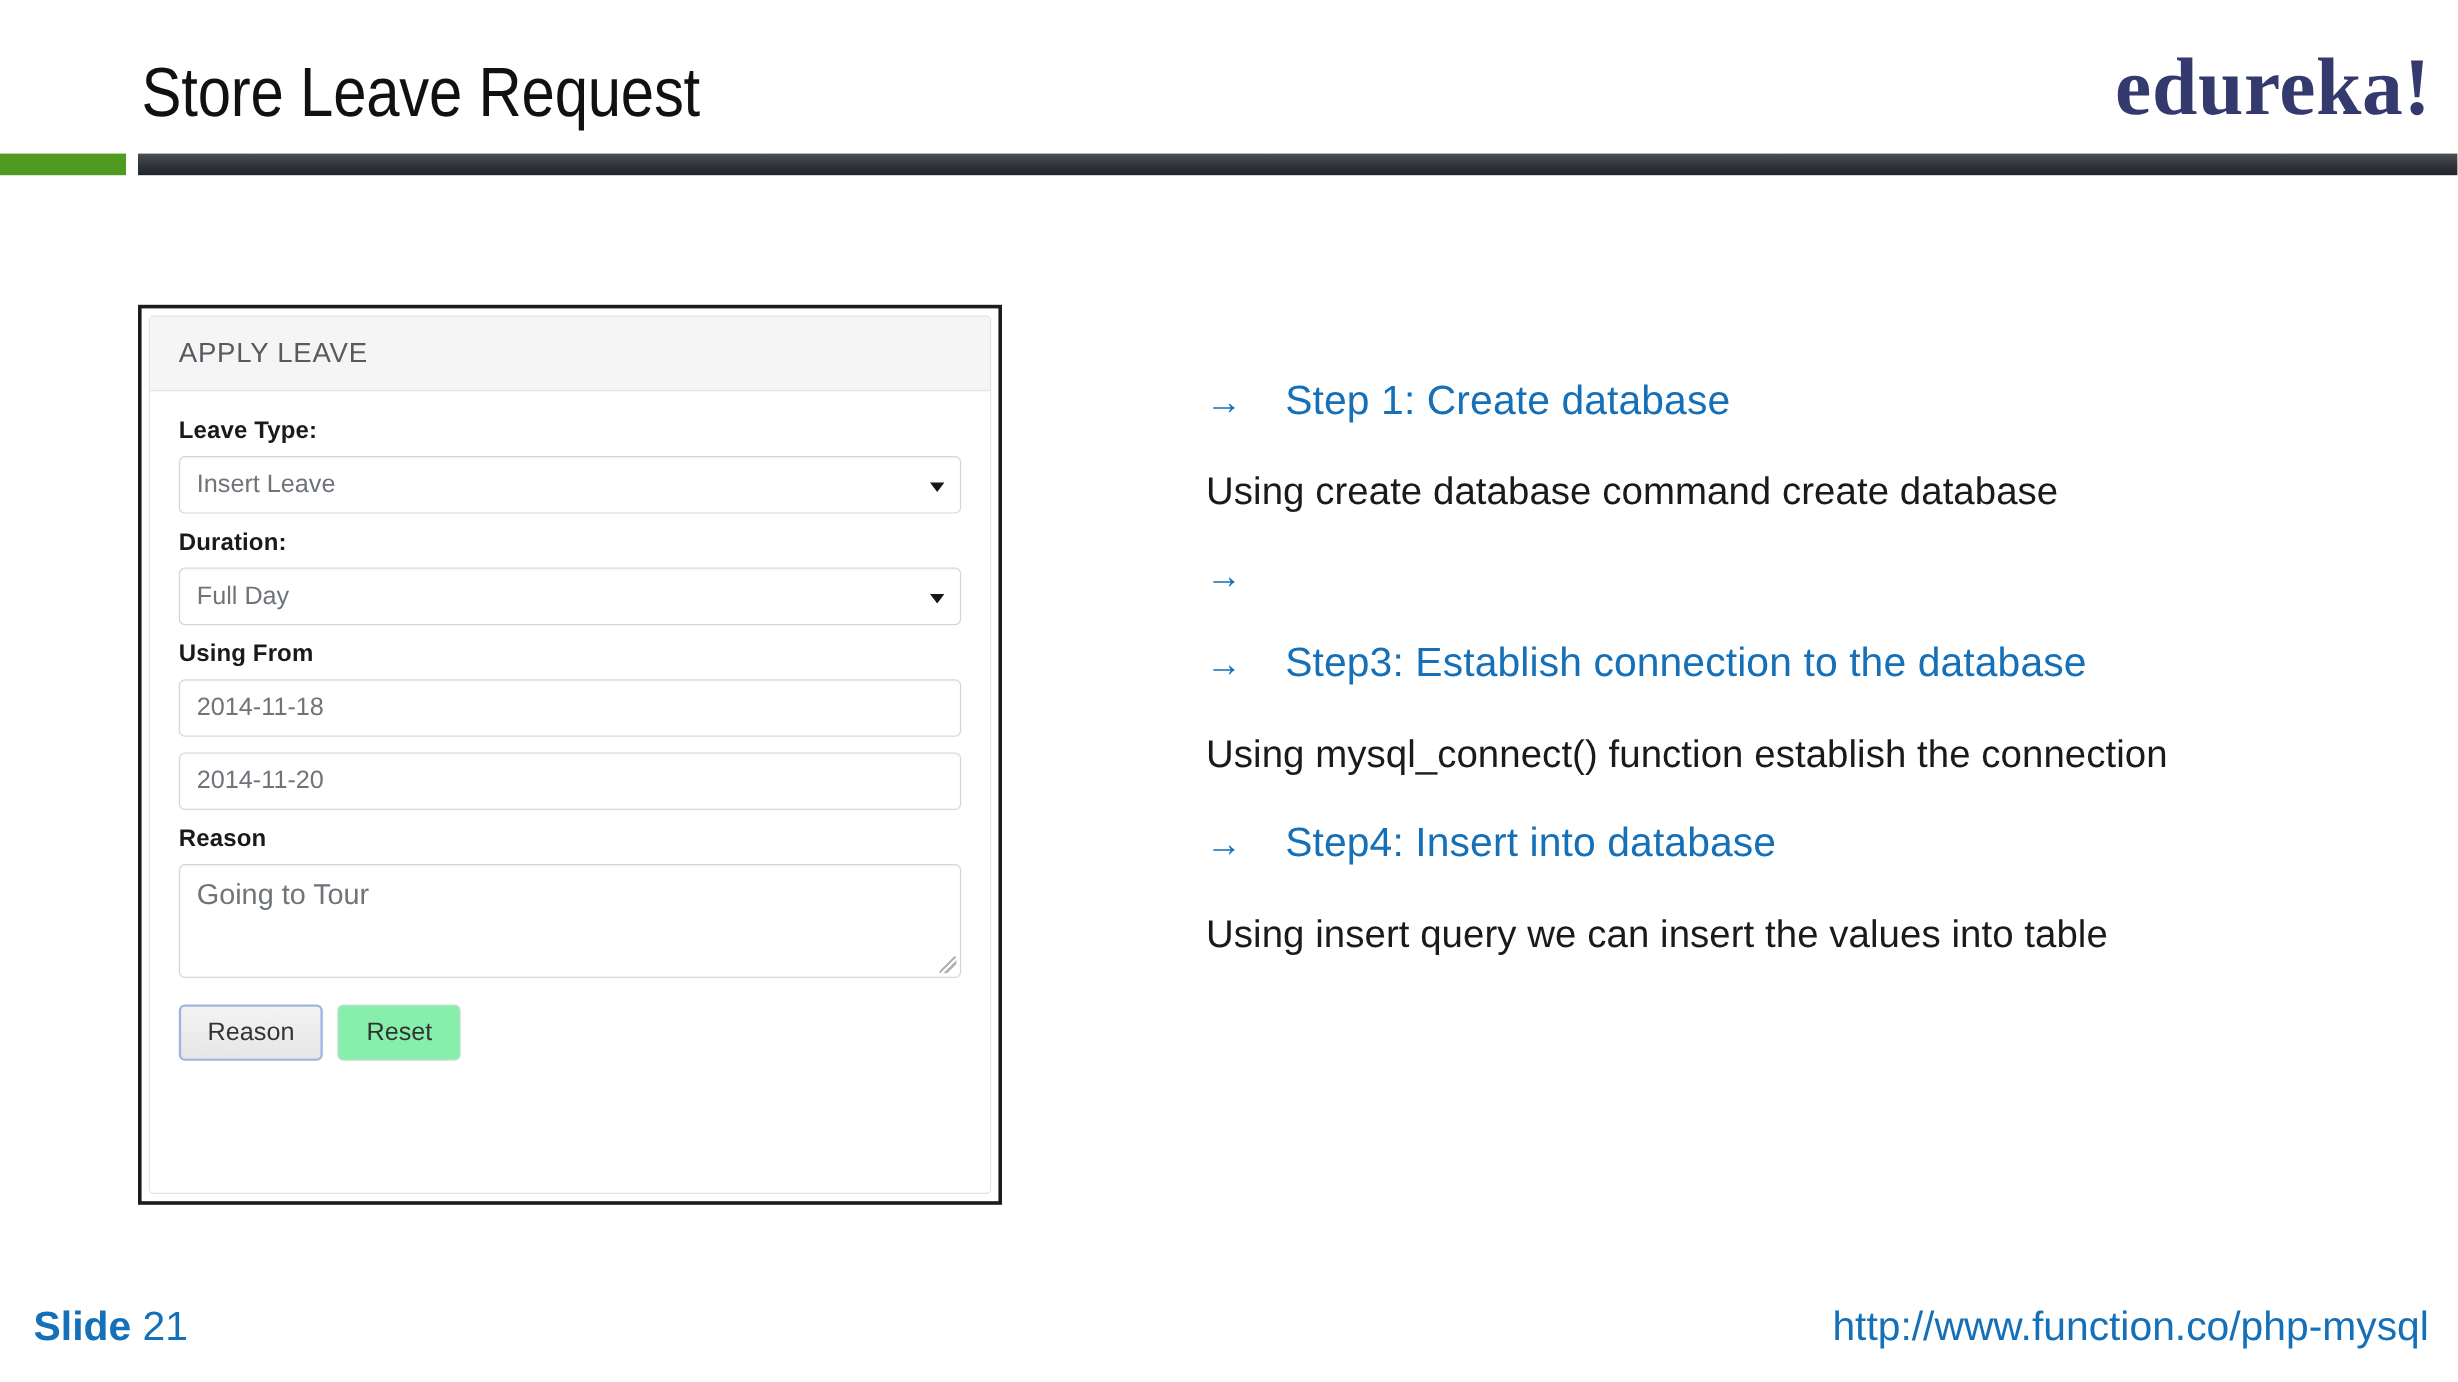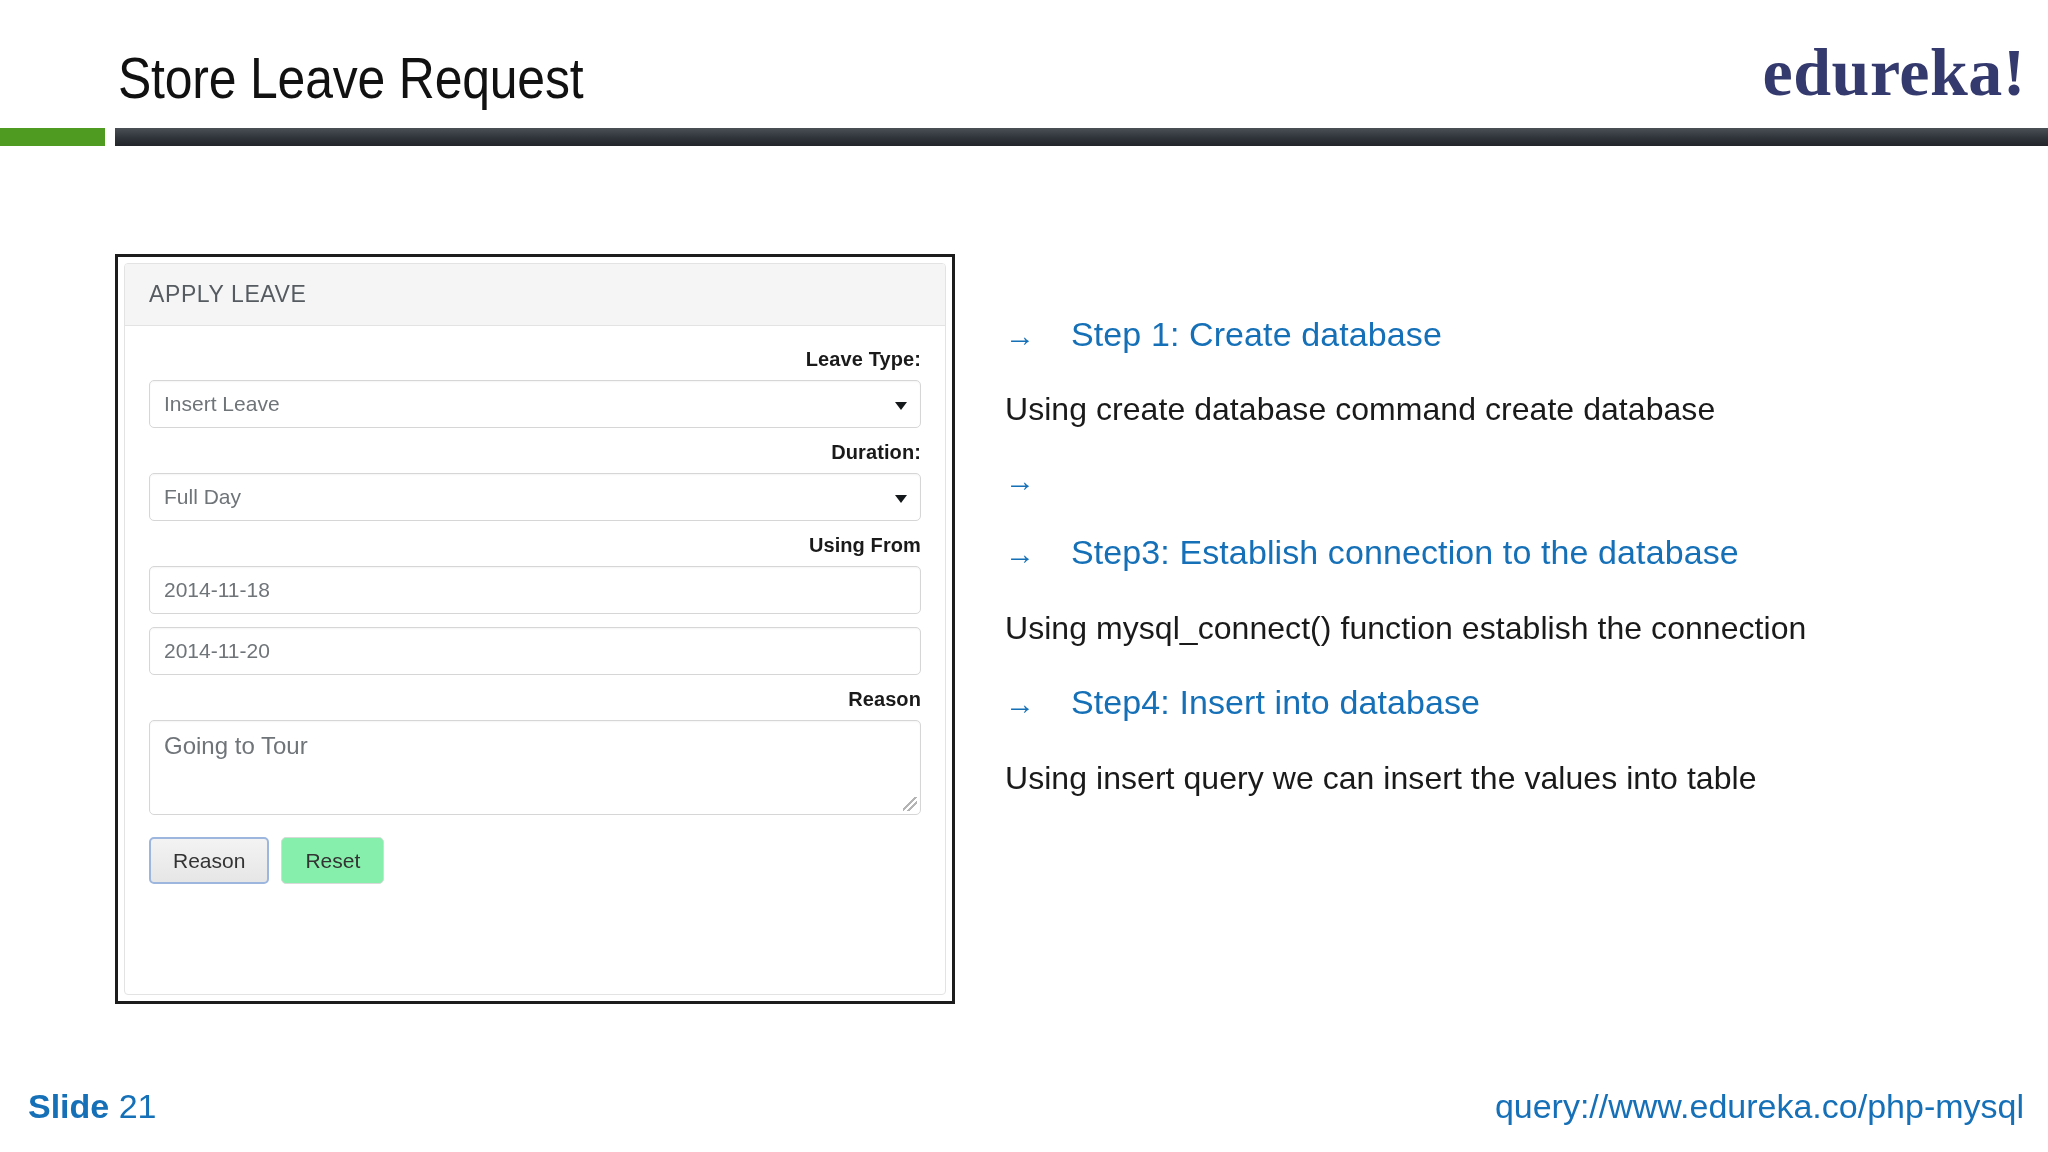--- a/index.html
+++ b/index.html
@@ -55,21 +55,21 @@
     right: 0px;
     height: 18px;
     background: linear-gradient(180deg, #4b5057 0%, #2f343a 55%, #22262b 100%);
   }
 
   
   #apply-leave-panel {
     position: absolute;
     left: 115px;
     top: 254px;
-    width: 840px;
+    width: 720px;
     height: 750px;
     border: 3px solid #1c1c1c;
     background: #ffffff;
     box-sizing: border-box;
   }
   #apply-leave-inner {
     position: absolute;
     left: 6px;
     top: 6px;
     right: 6px;
@@ -97,21 +97,20 @@
   #panel-body {
     padding: 22px 24px 0 24px;
   }
   .field-block { margin-bottom: 13px; }
   .field-label {
     font-size: 20px;
     font-weight: bold;
     color: #1a1a1a;
     margin-bottom: 9px;
     letter-spacing: 0.1px;
-    text-align: right;
   }
   .control {
     position: relative;
     height: 48px;
     border: 1px solid #d6d6d6;
     border-radius: 5px;
     background: #ffffff;
     box-sizing: border-box;
     display: flex;
     align-items: center;
@@ -321,13 +320,13 @@
     <span class="step-heading-text">Step4: Insert into database</span>
   </div>
   <div class="step-body">Using insert query we can insert the values into table</div>
 
 </div>
 
 <div id="slide-number">
   <span id="slide-number-label">Slide</span>
   <span id="slide-number-value">21</span>
 </div>
-<div id="footer-url">query://www.edureka.co/php-mysql</div>
+<div id="footer-url">http://www.function.co/php-mysql</div>
 
 </body></html>

